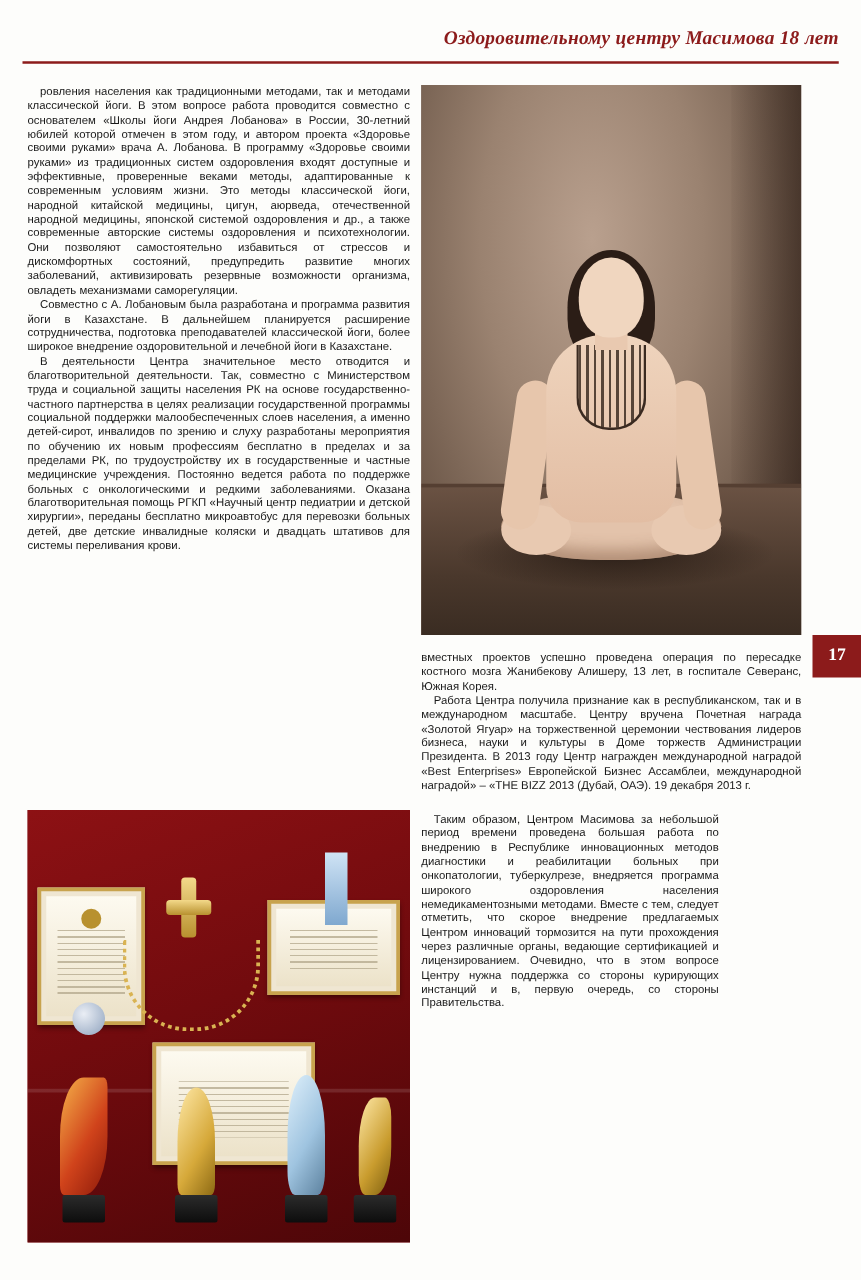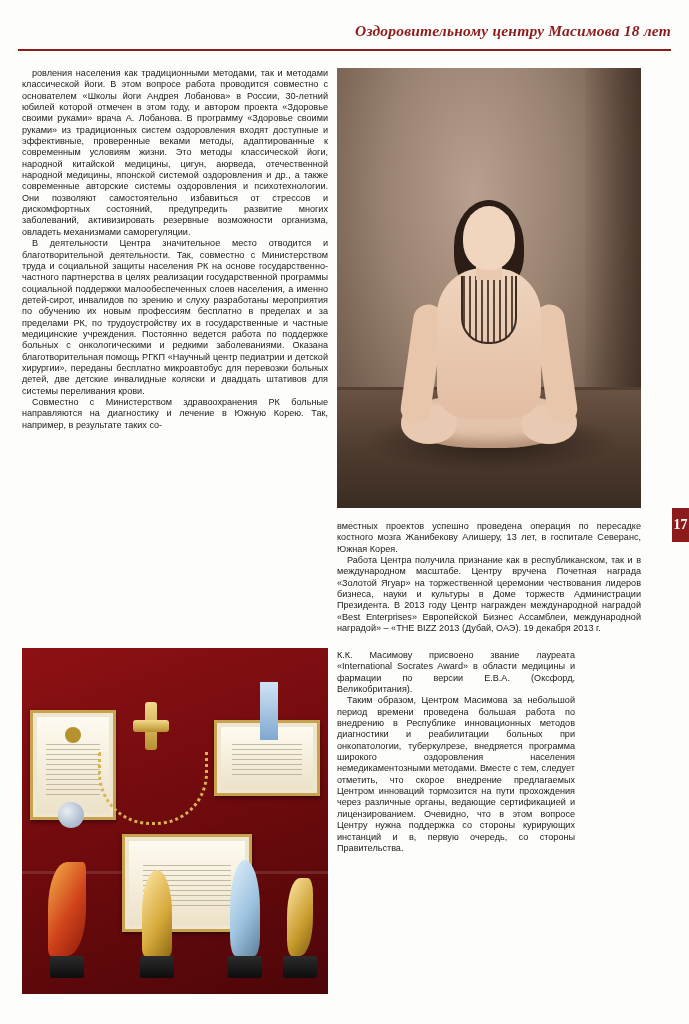--- a/index.html
+++ b/index.html
@@ -215,21 +215,21 @@
     border-top: none;
     border-radius: 0 0 26px 26px;
     background:
       repeating-linear-gradient(90deg, rgba(50,35,25,0.8) 0 2px, rgba(255,255,255,0) 2px 6px);
   }
   
   .page-num {
     position: absolute;
     right: 0;
     top: 508px;
-    width: 17px;
+    width: 39px;
     height: 34px;
     background: #8c1b1b;
     color: #ffffff;
     font-family: "Liberation Serif", serif;
     font-weight: bold;
     font-size: 14px;
     display: flex;
     align-items: center;
     justify-content: center;
   }
@@ -380,22 +380,22 @@
 
 <div class="page">
 
   <div class="header">
     <div class="header-title">Оздоровительному центру Масимова 18 лет</div>
     <div class="header-rule"></div>
   </div>
 
   <div class="col" id="left-col">
     <p>ровления населения как традиционными методами, так и методами классической йоги. В этом вопросе работа проводится совместно с основателем «Школы йоги Андрея Лобанова» в России, 30-летний юбилей которой отмечен в этом году, и автором проекта «Здоровье своими руками» врача А. Лобанова. В программу «Здоровье своими руками» из традиционных систем оздоровления входят доступные и эффективные, проверенные веками методы, адаптированные к современным условиям жизни. Это методы классической йоги, народной китайской медицины, цигун, аюрведа, отечественной народной медицины, японской системой оздоровления и др., а также современные авторские системы оздоровления и психотехнологии. Они позволяют самостоятельно избавиться от стрессов и дискомфортных состояний, предупредить развитие многих заболеваний, активизировать резервные возможности организма, овладеть механизмами саморегуляции.</p>
+    <p>Совместно с А. Лобановым была разработана и программа развития йоги в Казахстане. В дальнейшем планируется расширение сотрудничества, подготовка преподавателей классической йоги, более широкое внедрение оздоровительной и лечебной йоги в Казахстане.</p>
     <p>В деятельности Центра значительное место отводится и благотворительной деятельности. Так, совместно с Министерством труда и социальной защиты населения РК на основе государственно-частного партнерства в целях реализации государственной программы социальной поддержки малообеспеченных слоев населения, а именно детей-сирот, инвалидов по зрению и слуху разработаны мероприятия по обучению их новым профессиям бесплатно в пределах и за пределами РК, по трудоустройству их в государственные и частные медицинские учреждения. Постоянно ведется работа по поддержке больных с онкологическими и редкими заболеваниями. Оказана благотворительная помощь РГКП «Научный центр педиатрии и детской хирургии», переданы бесплатно микроавтобус для перевозки больных детей, две детские инвалидные коляски и двадцать штативов для системы переливания крови.</p>
-    <p>Совместно с Министерством здравоохранения РК больные направляются на диагностику и лечение в Южную Корею. Так, например, в результате таких со-</p>
   </div>
 
   <div class="photo-yoga">
     <div class="ph-wall"></div>
     <div class="ph-curtain"></div>
     <div class="ph-floor"></div>
     <div class="ph-floor-edge"></div>
     <div class="ph-mat"></div>
     <div class="ph-body">
       <div class="ph-legs"></div>
@@ -412,21 +412,20 @@
   </div>
 
   <div class="page-num">17</div>
 
   <div class="col" id="right-col-lower">
     <p class="noindent">вместных проектов успешно проведена операция по пересадке костного мозга Жанибекову Алишеру, 13 лет, в госпитале Северанс, Южная Корея.</p>
     <p>Работа Центра получила признание как в республиканском, так и в международном масштабе. Центру вручена Почетная награда «Золотой Ягуар» на торжественной церемонии чествования лидеров бизнеса, науки и культуры в Доме торжеств Администрации Президента. В 2013 году Центр награжден международной наградой «Best Enterprises» Европейской Бизнес Ассамблеи, международной наградой» – «THE BIZZ 2013 (Дубай, ОАЭ). 19 декабря 2013 г.</p>
   </div>
 
   <div class="col" id="right-col-narrow">
-    <p class="noindent">К.К. Масимову присвоено звание лауреата «International Socrates Award» в области медицины и фармации по версии Е.В.А. (Оксфорд, Великобритания).</p>
     <p>Таким образом, Центром Масимова за небольшой период времени проведена большая работа по внедрению в Республике инновационных методов диагностики и реабилитации больных при онкопатологии, туберкулрезе, внедряется программа широкого оздоровления населения немедикаментозными методами. Вместе с тем, следует отметить, что скорое внедрение предлагаемых Центром инноваций тормозится на пути прохождения через различные органы, ведающие сертификацией и лицензированием. Очевидно, что в этом вопросе Центру нужна поддержка со стороны курирующих инстанций и в, первую очередь, со стороны Правительства.</p>
   </div>
 
   <div class="photo-awards">
     <div class="aw-bg"></div>
     <div class="aw-shelf"></div>
 
     <div class="frame" id="frame-diploma">
       <div class="fr-inner">
         <div class="fr-seal"></div>

